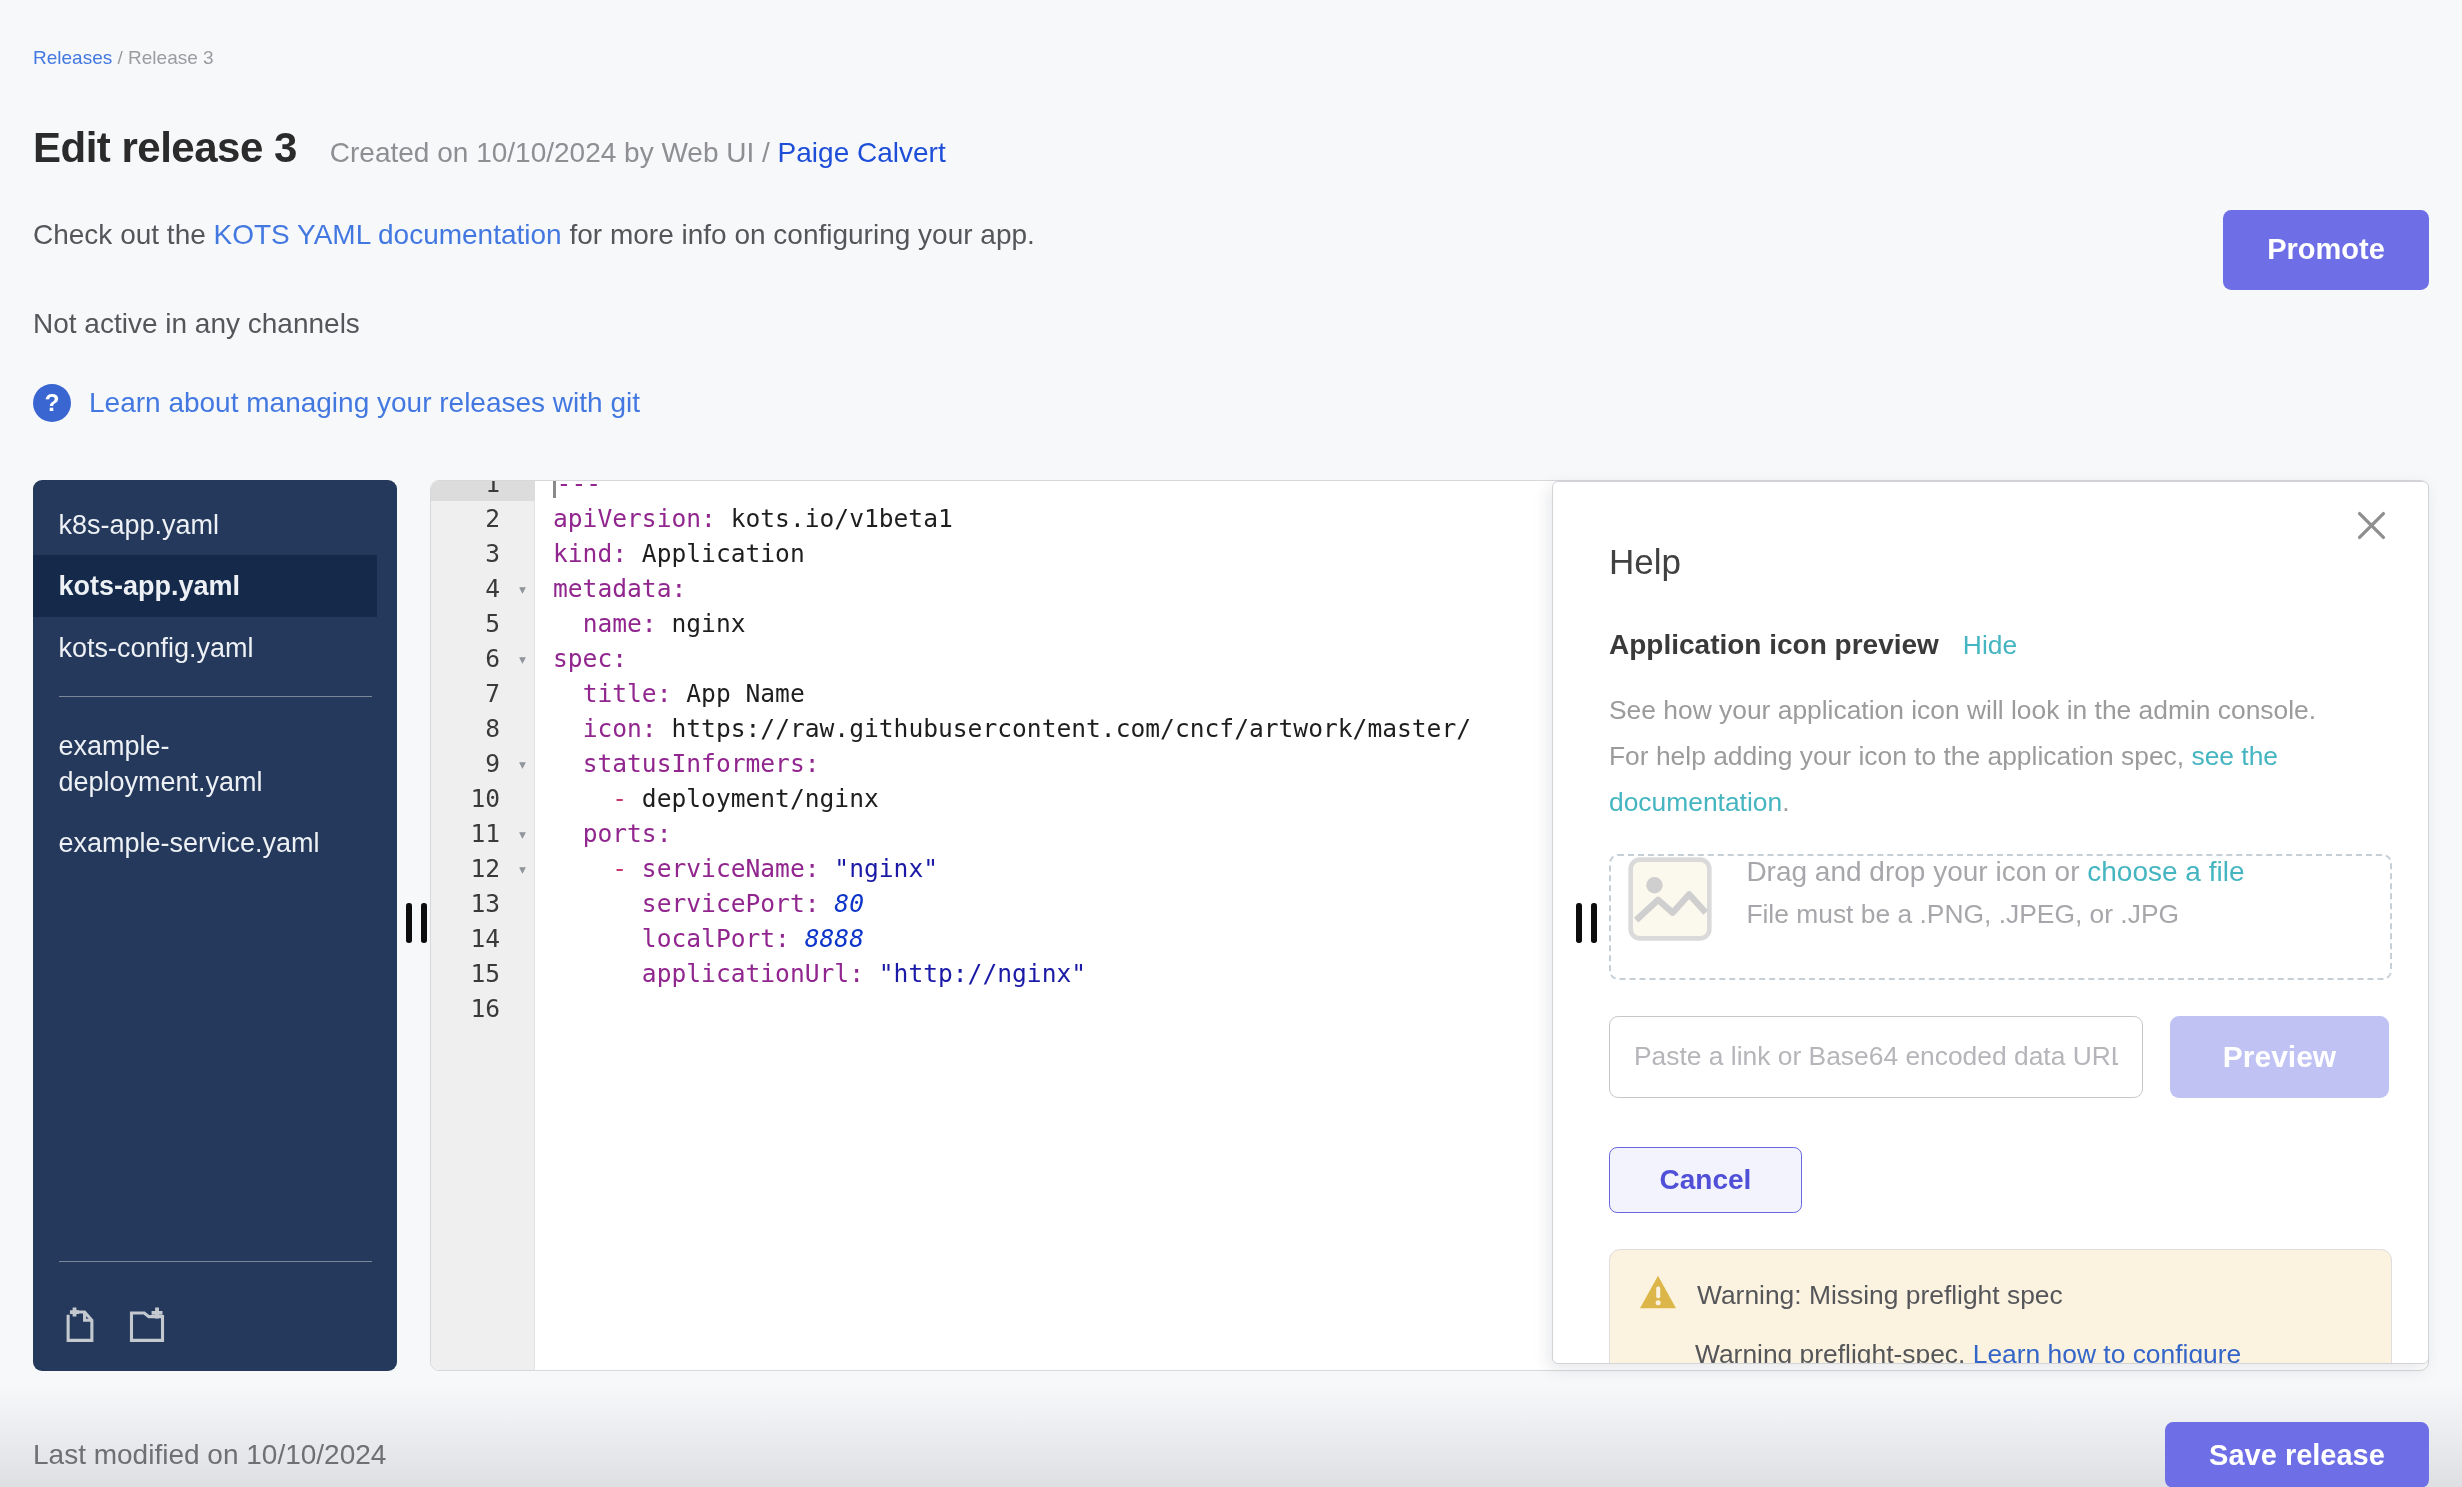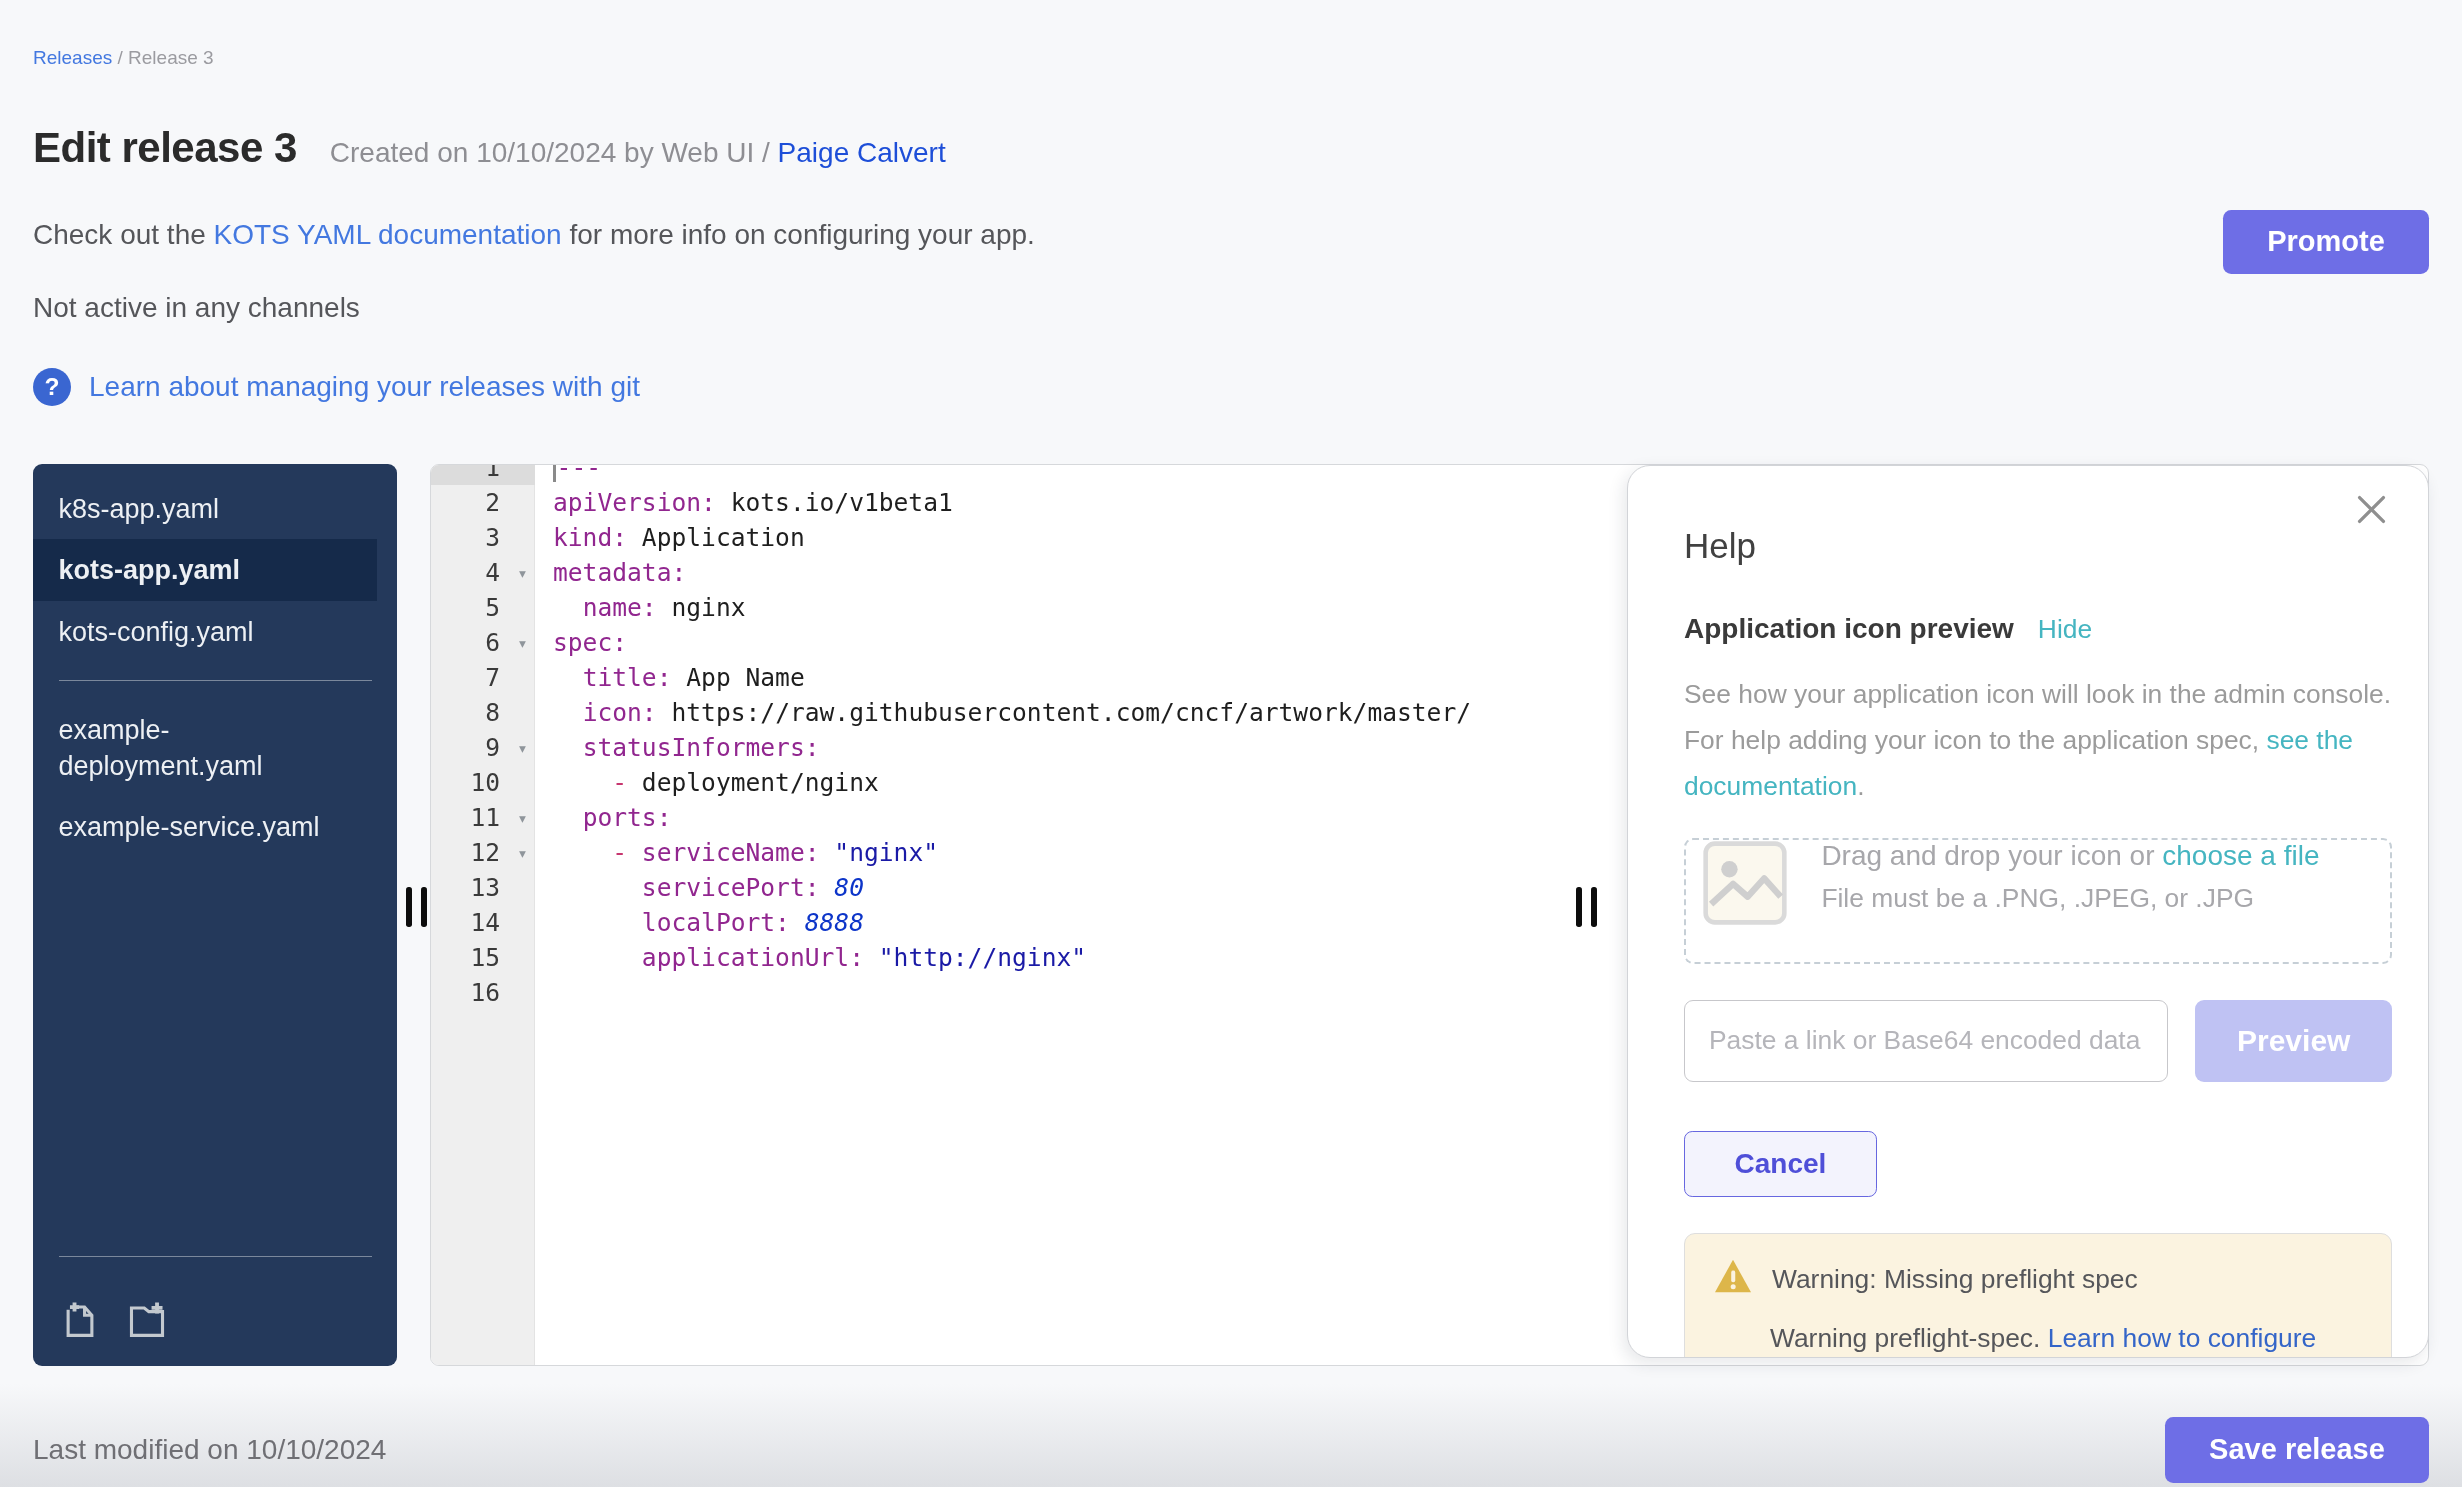--- a/index.html
+++ b/index.html
@@ -22,21 +22,21 @@
   .meta { font-size:28px; color:#8e8e93; }
   .meta .meta-link { color:#1d4ed8; cursor:pointer; }
 
   .info-row { margin-top:40px; display:flex; justify-content:space-between; align-items:flex-start; }
   .info-text { font-size:28px; line-height:40px; color:#55565a; }
   .info-text .doc-link { color:#4378e0; cursor:pointer; }
   .btn-primary {
     background:#6e6ee6; color:#fff; border:none; border-radius:8.2px;
     font-family:inherit; font-weight:bold; font-size:29px; cursor:pointer;
   }
-  .promote-btn { width:206px; height:64px; margin-top:-5.5px; }
+  .promote-btn { width:206px; height:80px; margin-top:-5.5px; }
 
   .channel-status { margin-top:18px; font-size:28px; color:#55565a; }
 
   .git-row { margin-top:44px; display:flex; align-items:center; gap:18px; cursor:pointer; }
   .q-icon { width:38px; height:38px; border-radius:50%; background:#3a66d1; color:#fff;
     font-size:24.6px; font-weight:bold; display:flex; align-items:center; justify-content:center; }
   .git-label { font-size:28px; color:#4378e0; }
 
   
   .main { margin-top:58px; height:902px; display:flex; gap:33px; position:relative; }
@@ -69,22 +69,22 @@
   .tok-dash { color:#c7366f; }
   .cursor-bar { display:inline-block; width:2.7px; height:25.5px; background:#8a8a8a; vertical-align:middle; margin-right:0.9px; }
 
   
   .grip { position:absolute; top:423px; display:flex; gap:8.2px; z-index:30; cursor:col-resize; }
   .grip span { display:block; width:6.4px; height:40px; background:#0d0d0d; border-radius:2.7px; }
   .grip-left { left:373px; }
   .grip-right { left:1543px; }
 
   
-  .help-panel { position:absolute; top:1.8px; bottom:7.3px; right:0; width:802px;
-    background:#fff; border:1.8px solid #d2d4d8; border-radius:23px;
+  .help-panel { position:absolute; top:1.8px; bottom:7.3px; right:0; width:877px;
+    background:#fff; border:1.8px solid #d2d4d8; border-radius:6px;
     box-shadow:-3.6px 5.5px 16.4px rgba(30,40,60,0.10); padding:0 36px 12px 56px; z-index:10; overflow:hidden; }
   .close-x { position:absolute; top:27px; right:40px; cursor:pointer; }
   .help-title { margin-top:60px; font-size:35px; font-weight:normal; color:#414141; }
   .section-row { margin-top:47px; display:flex; align-items:baseline; gap:24px; }
   .section-title { font-size:28px; font-weight:bold; color:#3a3a3a; }
   .teal-link { color:#45b5c1; cursor:pointer; }
   .hide-link { font-size:26.4px; }
   .help-para { margin-top:25.5px; font-size:26.4px; line-height:46px; color:#9b9b9b; width:729px; }
 
   .dropzone { margin-top:29px; height:126px; border:2.7px dashed #c6cfd6; border-radius:9px;

